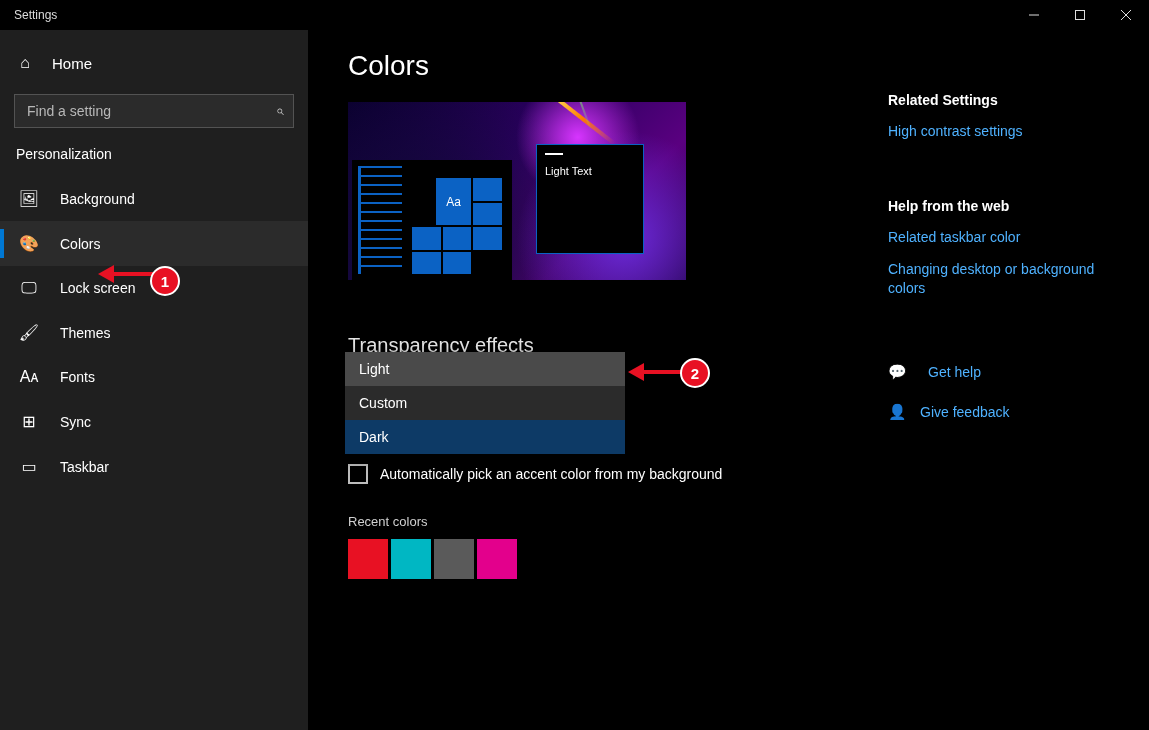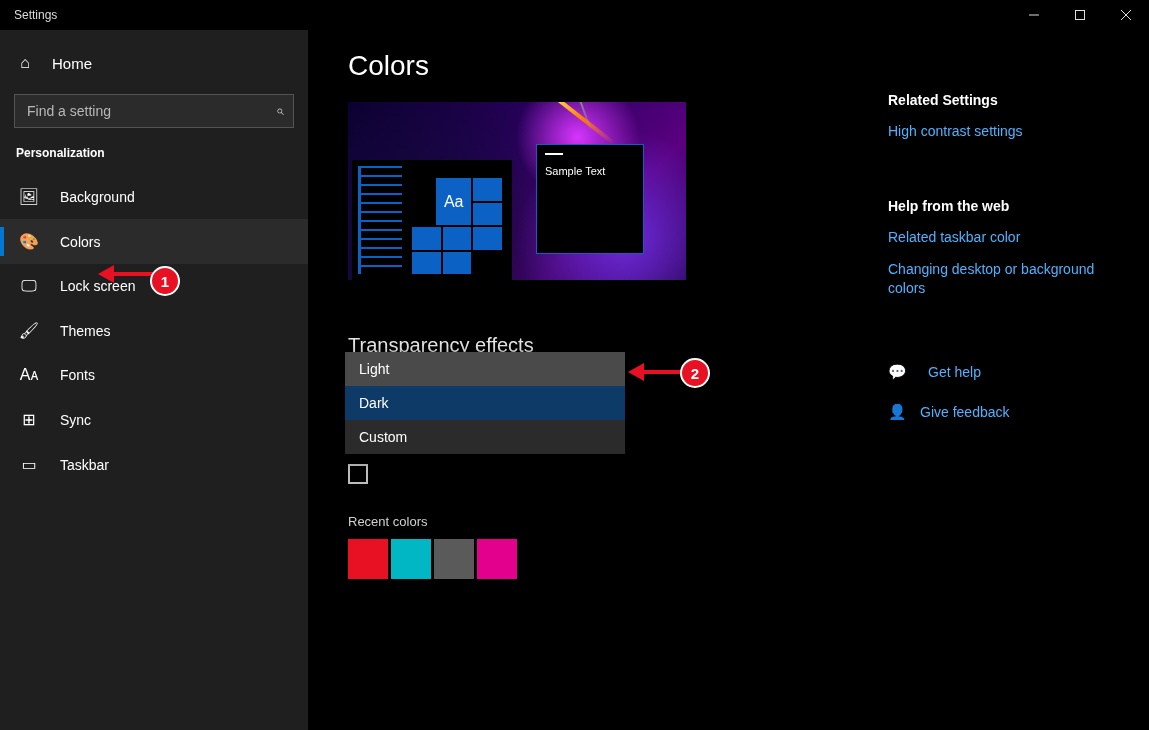--- a/index.html
+++ b/index.html
@@ -21,21 +21,21 @@
 
   
   .home { display: flex; align-items: center; gap: 18px; padding: 10px 16px; font-size: 15px; color: #fff; }
   .home .ico { width: 18px; text-align: center; font-size: 16px; }
 
   .search-wrap { margin: 12px 14px 18px 14px; position: relative; }
   .search { width: 100%; height: 34px; background: #2b2b2b; border: 1px solid #535353; color: #f9a8d4; padding: 0 36px 0 12px; font-size: 14px; outline: none; }
   .search::placeholder { color: #b8b8b8; }
   .search-ico { position: absolute; right: 10px; top: 8px; font-size: 14px; color: #ccc; transform: scaleX(-1); }
 
-  .cat { padding: 0 16px 14px 16px; font-size: 12px; font-weight: 700; color: #fff; }
+  .cat { padding: 0 16px 14px 16px; font-size: 14px; font-weight: 400; color: #fff; }
 
   .nav { list-style: none; }
   .nav-item { display: flex; align-items: center; gap: 22px; padding: 13px 16px 13px 20px; font-size: 14px; color: #fff; cursor: default; position: relative; }
   .nav-item .ico { width: 18px; display: inline-flex; justify-content: center; font-size: 16px; }
   .nav-item.selected { background: #2b2b2b; }
   .nav-item.selected::before { content: ""; position: absolute; left: 0; top: 8px; bottom: 8px; width: 4px; background: #0078d4; }
 
   
   h1.page-title { font-size: 28px; font-weight: 400; margin-bottom: 20px; }
 
@@ -51,21 +51,21 @@
     transform: rotate(38deg); filter: blur(.5px); }
   .preview .flare2 { position:absolute; left:60%; top:0%; width:60px; height:2px;
     background: linear-gradient(90deg,#7dfc6a,rgba(125,252,106,0)); transform: rotate(70deg); }
   .preview .taskbar { position: absolute; left: 0; right: 0; bottom: 0; height: 18px; background: #000; }
   .start-panel { position: absolute; left: 4px; bottom: 18px; width: 160px; height: 120px; background: #000; }
   .start-left { position: absolute; left: 6px; bottom: 6px; top: 6px; width: 44px;
     background: repeating-linear-gradient(#0b62c4 0 2px, transparent 2px 9px); border-left:3px solid #0b62c4; }
   .tiles { position: absolute; left: 60px; bottom: 6px; width: 90px; height: 96px; display: grid; gap: 2px;
     grid-template-columns: repeat(3, 1fr); grid-template-rows: repeat(4, 1fr); }
   .tile { background: #0b62c4; }
-  .tile.big { grid-column: span 2; grid-row: span 2; display:flex; align-items:center; justify-content:center; font-size:16px;margin-left:24px; }
+  .tile.big { grid-column: span 2; grid-row: span 2; display:flex; align-items:center; justify-content:center; font-size:12px;margin-left:24px; }
   .sample-win { position: absolute; left: 188px; top: 42px; width: 108px; height: 110px; background: #000; border: 1px solid #0b62c4; padding: 8px; }
   .sample-win .bar { width: 18px; height: 2px; background: #fff; margin-bottom: 10px; }
   .sample-win .txt { font-size: 11px; color: #fff; }
 
   .label { font-size: 20px; color: #e6e6e6; margin-top: 36px; }
 
   .toggle-row { display: flex; align-items: center; gap: 14px; margin-top: 10px; }
   .toggle { width: 44px; height: 20px; border-radius: 10px; background: #0078d4; position: relative; }
   .toggle .knob { position: absolute; right: 3px; top: 3px; width: 14px; height: 14px; border-radius: 50%; background: #fff; }
   .toggle-text { font-size: 14px; }
@@ -185,36 +185,37 @@
               <div class="tile"></div>
                 <div class="tile"></div>
                 <div class="tile"></div>
               <div class="tile"></div>
                 <div class="tile"></div>
                 <div class="tile"></div>
             </div>
           </div>
           <div class="sample-win">
             <div class="bar"></div>
-            <div class="txt">Sample Text</div>
+            <div class="txt">Light Text</div>
           </div>
           <div class="taskbar"></div>
         </div>
 
         <div class="label">Transparency effects</div>
         <div class="toggle-row">
           <div class="toggle">
               <div class="knob"></div>
             </div>
           <span class="toggle-text">On</span>
         </div>
 
         <h2 class="section">Choose your accent color</h2>
         <div class="chk-row">
           <div class="chk"></div>
+          <span class="chk-label">Automatically pick an accent color from my background</span>
         </div>
 
         <div class="sub">Recent colors</div>
         <div class="swatches" id="swatches">
             <div class="swatch" style="background: rgb(232, 17, 35);"></div>
             <div class="swatch" style="background: rgb(0, 183, 195);"></div>
             <div class="swatch" style="background: rgb(90, 90, 90);"></div>
             <div class="swatch" style="background: rgb(227, 0, 140);"></div>
           </div>
       </div>
@@ -238,22 +239,22 @@
         <div class="help-row">
           <span class="hi">👤</span>
           <a class="link" style="margin:0">Give feedback</a>
         </div>
       </div>
     </div>
   </div>
 
   <div class="dropdown" id="dropdown">
       <div class="opt hover">Light</div>
+      <div class="opt">Custom</div>
       <div class="opt selected">Dark</div>
-      <div class="opt">Custom</div>
     </div>
 
   <div class="anno-arrow" style="left:98px; top:264px; width:60px;">
     <div class="head" style="left:0;"></div>
       <div class="shaft" style="left:14px; width:42px;"></div>
   </div>
   <div class="anno-badge" style="left:150px; top:266px;">1</div>
 
   <div class="anno-arrow" style="left:628px; top:362px; width:60px;">
     <div class="head" style="left:0;"></div>

